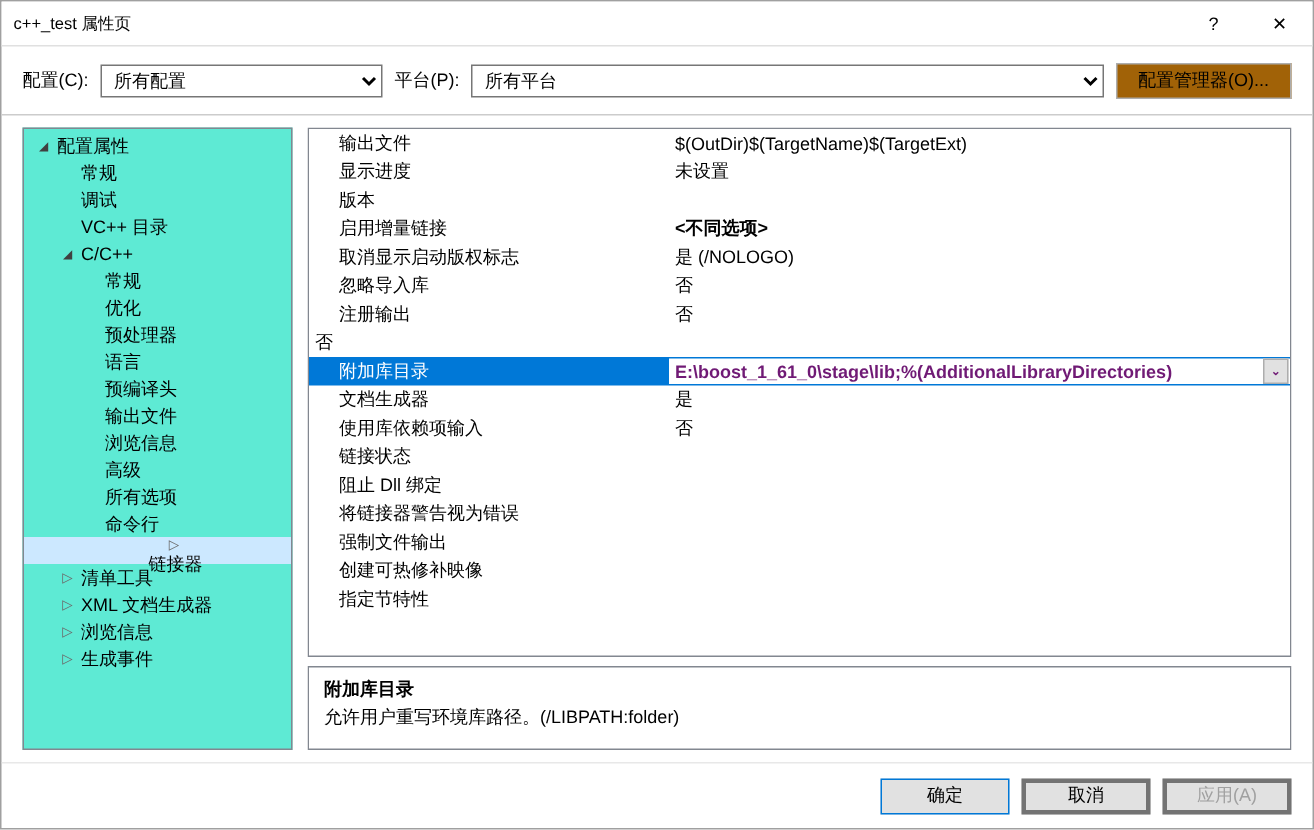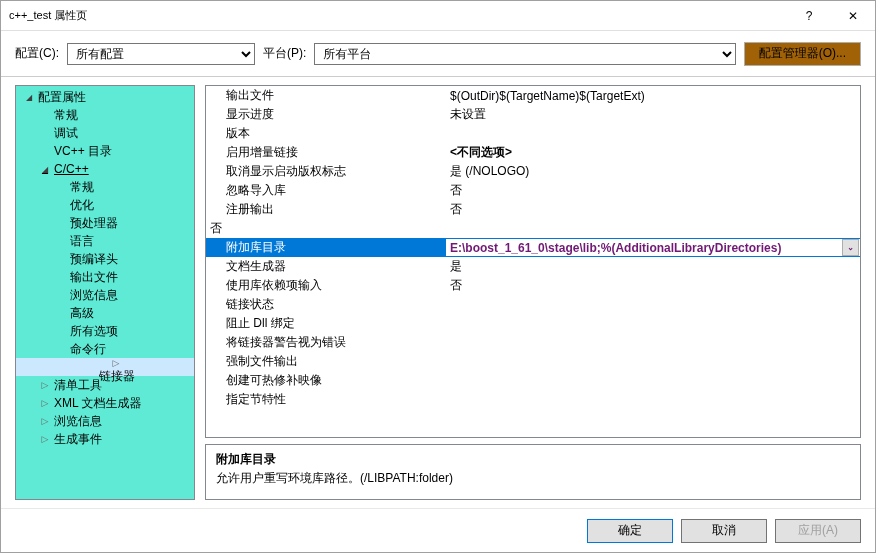--- a/index.html
+++ b/index.html
@@ -27,21 +27,21 @@
 .prop-row { display: flex; height: 19px; align-items: center; }
 .prop-row .k { width: 240px; padding-left: 20px; }
 .prop-row .v { flex: 1; padding-left: 4px; display: flex; align-items: center; }
 .prop-row.hilite { background: #0078d7; color: #fff; }
 .prop-row.hilite .v { background: #fff; color: #701a75; }
 .prop-row .dd { width: 17px; height: 17px; margin-left: auto; margin-right: 1px; border: 1px solid #adadad; background: #e1e1e1; display: flex; align-items: center; justify-content: center; font-size: 8px; }
 .bold { font-weight: bold; }
 .desc { height: 56px; border: 1px solid #828790; padding: 6px 10px; background: #fff; }
 .desc .h { font-weight: bold; margin-bottom: 2px; }
 .footer { height: 44px; display: flex; align-items: center; justify-content: flex-end; gap: 8px; padding: 0 14px; border-top: 1px solid #e8e8e8; }
-.footer button { width: 86px; height: 24px; font-size: 12px; background: #e1e1e1; border: 1px solid #737373; }
+.footer button { width: 86px; height: 24px; font-size: 12px; background: #e1e1e1; border: 3px solid #737373; }
 .footer button.def { border: 1px solid #0078d7; }
 .footer button:disabled { color: #a0a0a0; }
 ::-webkit-scrollbar { width: 17px; }
 ::-webkit-scrollbar-track { background: #f0f0f0; }
 ::-webkit-scrollbar-thumb { background: #cdcdcd; }
 </style>
 </head>
 <body>
 
 <div class="titlebar">
@@ -74,21 +74,21 @@
           <span class="lbl">常规</span>
         </div>
         <div class="node" style="padding-left: 22px;">
           <span class="tw "></span>
           <span class="lbl">调试</span>
         </div>
         <div class="node" style="padding-left: 22px;">
           <span class="tw "></span>
           <span class="lbl">VC++ 目录</span>
         </div>
-        <div class="node" style="padding-left: 22px; text-decoration: underline;">
+        <div class="node" style="padding-left: 22px;">
           <span class="tw open"></span>
           <span class="lbl">C/C++</span>
         </div>
         <div class="node" style="padding-left: 38px;">
           <span class="tw "></span>
           <span class="lbl">常规</span>
         </div>
         <div class="node" style="padding-left: 38px;">
           <span class="tw "></span>
           <span class="lbl">优化</span>

